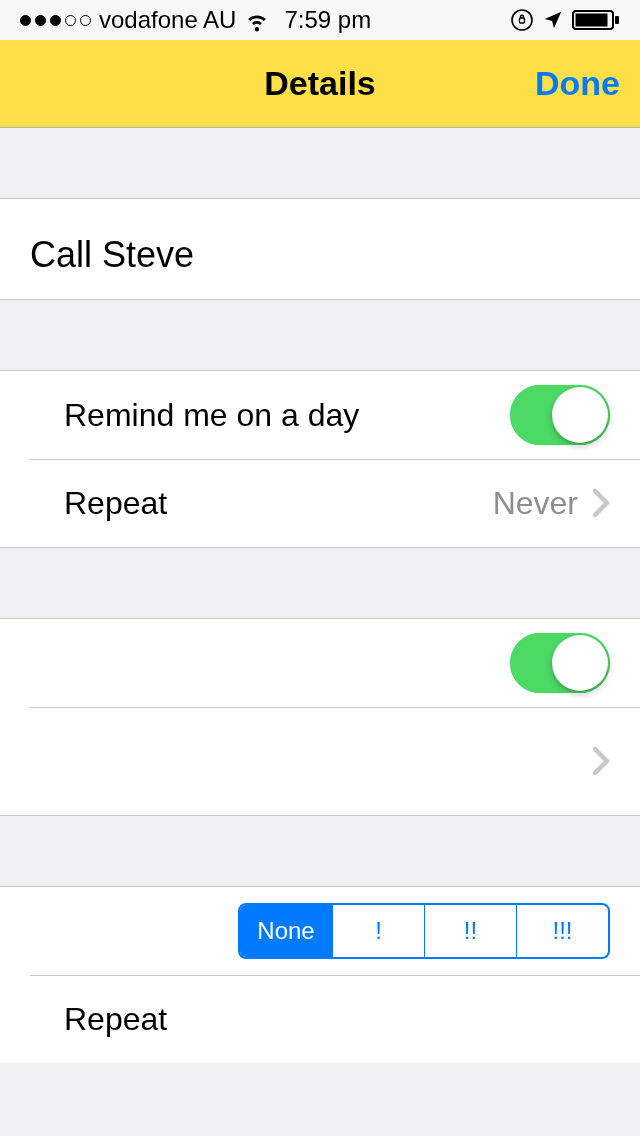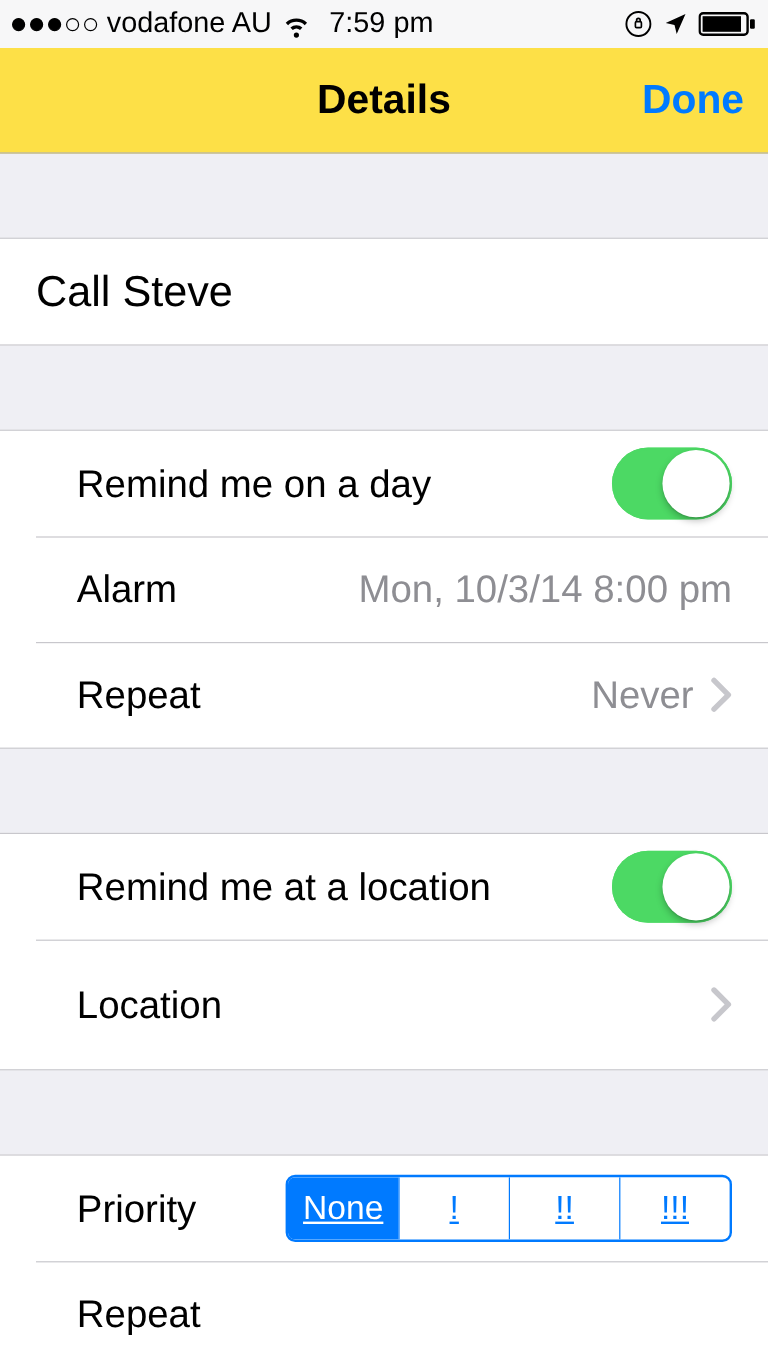--- a/index.html
+++ b/index.html
@@ -9,21 +9,21 @@
     font-family: -apple-system, "Helvetica Neue", Helvetica, Arial, sans-serif;
     background: #efeff4;
     color: #000;
     overflow: hidden;
   }
   
   .status-bar {
     height: 40px;
     display: flex;
     align-items: center;
-    padding: 0 10px;
+    padding: 0 20px;
     font-size: 24px;
     font-weight: 500;
     background: #f7f7f8;
   }
   .status-left { display:flex; align-items:center; gap:8px; }
   .signal-dots { display:flex; gap:4px; align-items:center; }
   .signal-dots span {
     width:11px; height:11px; border-radius:50%;
     border:1.5px solid #000;
   }
@@ -117,32 +117,31 @@
     border:2px solid #007aff;
     border-radius:8px;
     overflow:hidden;
     height:56px;
   }
   .segmented .seg {
     width:92px;
     display:flex;
     align-items:center;
     justify-content:center;
-    font-size:28px;
+    font-size:24px;
     color:#007aff;
     border-left:1px solid #007aff;
-    text-decoration:underline;
   }
   .segmented .seg:first-child { border-left:none; }
   .segmented .seg.selected {
     background:#007aff;
     color:#fff;
   }
 
-  .title-row { font-size:36px; font-weight:400; }
+  .title-row { font-size:36px; font-weight:400;margin-top:12px; }
 </style>
 </head>
 <body>
 
 <div class="status-bar">
   <div class="status-left">
     <span class="signal-dots">
       <span class="filled"></span>
         <span class="filled"></span>
         <span class="filled"></span>
@@ -196,59 +195,52 @@
 <div class="group-gap"></div>
 
 <div class="group">
   <div class="row">
     <span class="row-label">Remind me on a day</span>
     <div class="toggle">
         <div class="knob"></div>
       </div>
   </div>
   <div class="row">
-    <span class="row-label">Alarm</span>
-    <span class="row-value">Mon, 10/3/14 8:00 pm</span>
-  </div>
-  <div class="row">
     <span class="row-label">Repeat</span>
     <span class="row-value">Never</span>
     <span class="chevron">
       <svg viewBox="0 0 12 20">
           <path d="M2 2l8 8-8 8" fill="none" stroke="#c7c7cc" stroke-width="3" stroke-linecap="round" stroke-linejoin="round"></path>
         </svg>
     </span>
   </div>
 </div>
 
 <div class="group-gap"></div>
 
 <div class="group">
   <div class="row">
-    <span class="row-label">Remind me at a location</span>
     <div class="toggle">
         <div class="knob"></div>
       </div>
   </div>
   <div class="row" style="min-height:108px">
-    <span class="row-label">Location</span>
     <span class="row-value"></span>
     <span class="chevron" style="margin-left:auto">
       <svg viewBox="0 0 12 20">
           <path d="M2 2l8 8-8 8" fill="none" stroke="#c7c7cc" stroke-width="3" stroke-linecap="round" stroke-linejoin="round"></path>
         </svg>
     </span>
   </div>
 </div>
 
 <div class="group-gap"></div>
 
 <div class="group" style="border-bottom:none">
   <div class="row">
-    <span class="row-label">Priority</span>
     <div class="segmented">
       <div class="seg selected">None</div>
       <div class="seg">!</div>
       <div class="seg">!!</div>
       <div class="seg">!!!</div>
     </div>
   </div>
   <div class="row">
     <span class="row-label">Repeat</span>
   </div>

